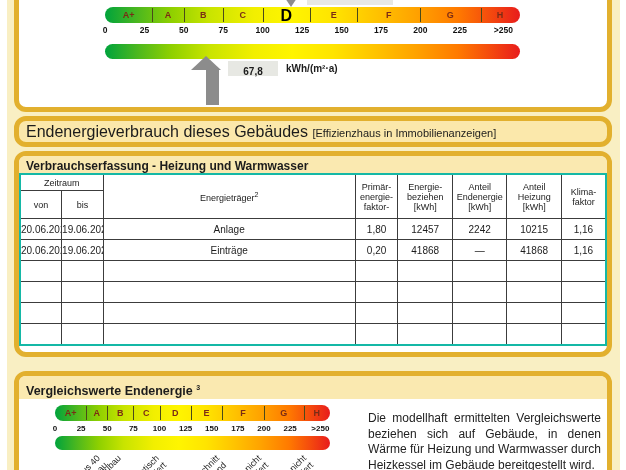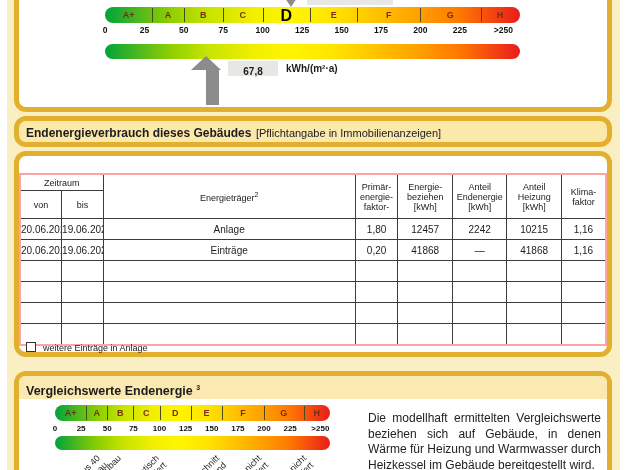--- a/index.html
+++ b/index.html
@@ -22,21 +22,21 @@
   .greybox{position:absolute;background:#e7e8e3;}
   .arrowhead-up{position:absolute;width:0;height:0;border-left:15px solid transparent;
         border-right:15px solid transparent;border-bottom:14px solid #8c8c8c;}
   .arrowstem{position:absolute;background:#8c8c8c;}
   .arrowhead-down{position:absolute;width:0;height:0;border-left:8px solid transparent;
         border-right:8px solid transparent;border-top:12px solid #8c8c8c;}
   .boldtxt{position:absolute;font-weight:bold;font-size:10px;white-space:nowrap;}
   table.vt{border-collapse:collapse;width:588px;table-layout:fixed;}
   table.vt th,table.vt td{border:1px solid #3c3c3c;font-weight:normal;text-align:center;
         padding:0;overflow:hidden;}
-  table.vt{border:2px solid #fca5a5;}
+  table.vt{border:2px solid #14b8a6;}
   th.h1{font-size:9px;line-height:10px;vertical-align:middle;}
   td.d{font-size:10px;height:20px;}
   td.e{height:20px;}
   .cbx{display:inline-block;width:8px;height:8px;border:1px solid #333;background:#fff;
        vertical-align:middle;margin-right:7px;}
   .rotlab{position:absolute;transform:translateX(-100%) rotate(-45deg);transform-origin:100% 0;
        font-size:9px;line-height:10px;text-align:right;white-space:nowrap;color:#222;}
   sup{font-size:7px;}
 </style>
 </head>
@@ -92,26 +92,29 @@
     <div class="arrowhead-up" style="left:172px;top:95px;"></div>
     <div class="arrowstem" style="left:187px;top:107px;width:13px;height:37px;"></div>
     <div class="greybox" style="left:209px;top:100px;width:50px;height:15px;text-align:center;">
       <span style="font-weight:bold;font-size:10px;line-height:15px;">67,8</span>
     </div>
     <span class="boldtxt" style="left:267px;top:100px;line-height:15px;">kWh/(m²·a)</span>
   </div>
 
   <div class="sec sec-band" style="top:116px;height:31px;">
     <div style="position:absolute;left:7px;top:0;height:21px;line-height:21px;white-space:nowrap;">
-      <span style="font-weight:bold;font-size:12px;">Endenergieverbrauch dieses Gebäudes</span>
-      <span style="font-size:11px;">[Pflichtangabe in Immobilienanzeigen]</span>
+      <span style="font-weight:normal;font-size:16px;">Endenergieverbrauch dieses Gebäudes</span>
+      <span style="font-size:11px;">[Effizienzhaus in Immobilienanzeigen]</span>
     </div>
   </div>
 
   <div class="sec" style="top:151px;height:206px;">
+    <div class="hdrbar" style="height:17px;">
+      <span style="font-weight:bold;font-size:12px;line-height:17px;padding-left:7px;">Verbrauchserfassung - Heizung und Warmwasser</span>
+    </div>
 
     <table class="vt" style="position:absolute;left:0;top:17px;">
       <colgroup>
         <col style="width:7.1%">
           <col style="width:7.1%">
           <col style="width:43%">
           <col style="width:7.3%">
         <col style="width:9.3%">
           <col style="width:9.3%">
           <col style="width:9.3%">
@@ -208,23 +211,20 @@
             <td class="e"></td>
             <td class="e"></td>
             <td class="e"></td>
             <td class="e"></td>
             <td class="e"></td>
             <td class="e"></td>
       </tr>
     </tbody>
       </table>
 
-    <div style="position:absolute;left:7px;top:184px;height:12px;line-height:12px;white-space:nowrap;">
-      <span class="cbx"></span><span style="font-size:9px;">weitere Einträge in Anlage</span>
-    </div>
   </div>
 
   <div class="sec" style="top:371px;height:130px;">
     <div class="hdrbar" style="height:23px;">
       <span style="font-weight:bold;font-size:12.5px;line-height:23px;padding-left:7px;"><span>Vergleichswerte Endenergie</span> <sup>3</sup></span>
     </div>
 
     <div class="scalebar" style="left:36px;top:29px;width:275px;">
       <div class="divider" style="left:11.4%;"></div>
       <div class="divider" style="left:19%;"></div>

